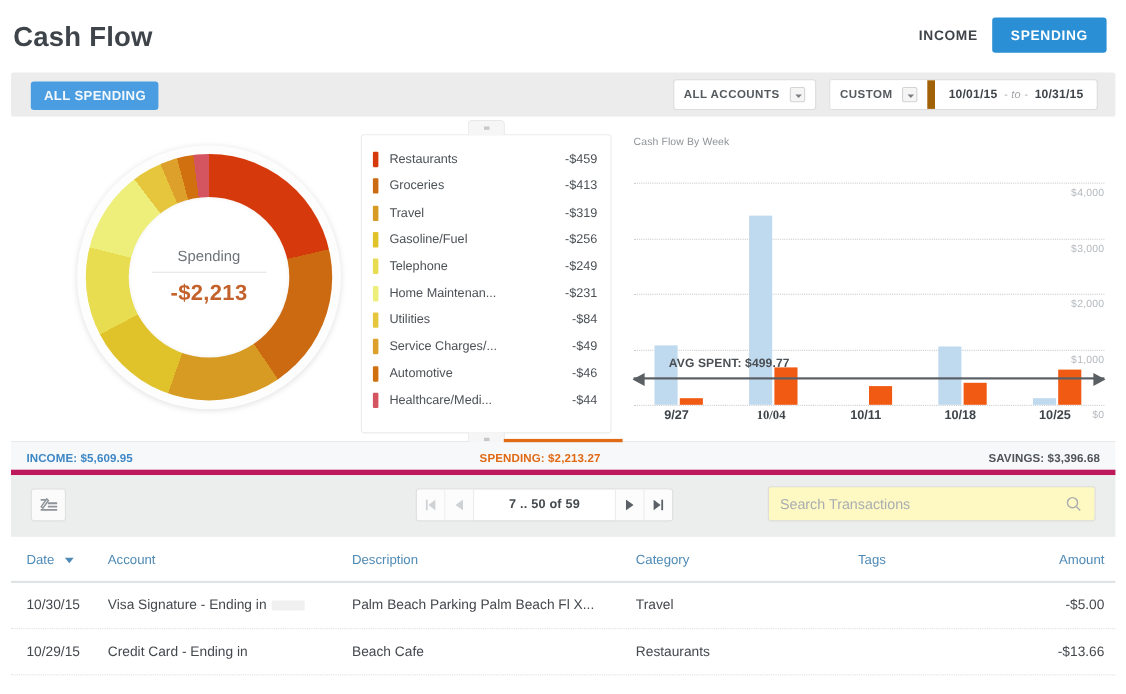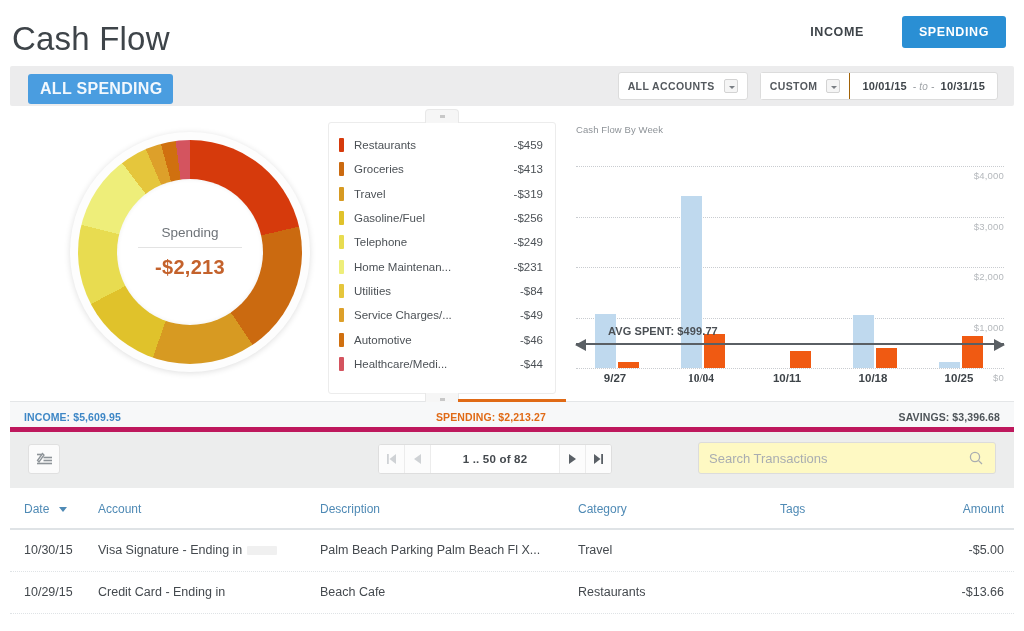--- a/index.html
+++ b/index.html
@@ -14,31 +14,31 @@
 
   
   .page-header {
     position:relative;
     height:66px;
     padding:0 22px;
   }
   .page-title {
     position:absolute;
     left:12px; top:20px;
-    font-size:33px;
-    font-weight:400;
+    font-size:25px;
+    font-weight:700;
     color:#3e4449;
     letter-spacing:.2px;
   }
   .header-tabs {
     position:absolute;
     right:18px; top:16px;
     display:flex;
     align-items:center;
-    gap:28px;
+    gap:3px;
   }
   .tab-income {
     font-size:12.5px;
     font-weight:700;
     letter-spacing:.6px;
     color:#3e4449;
     padding:8px 10px;
     cursor:pointer;
   }
   .tab-spending {
@@ -58,21 +58,21 @@
     margin:0 10px;
     height:40px;
     background:#ececed;
     border-radius:2px;
   }
   .pill-all-spending {
     position:absolute;
     left:18px; top:8px;
     background:#4a9de0;
     color:#f2f8fd;
-    font-size:16px;
+    font-size:12px;
     font-weight:700;
     letter-spacing:.3px;
     padding:6px 11px 6px 12px;
     border-radius:3px;
     cursor:pointer;
   }
   .filters-right {
     position:absolute;
     right:16px; top:6px;
     display:flex;
@@ -112,21 +112,21 @@
   .daterange-group {
     display:flex;
     background:#ffffff;
     border:1px solid #dcdcdc;
     border-radius:3px;
     height:28px;
     align-items:center;
   }
   .daterange-group .select-box {
     border:none;
-    border-right:1px solid #a16207;
+    border-right:7px solid #a16207;
     height:100%;
     border-radius:0;
   }
   .daterange-dates {
     display:flex; align-items:center;
     gap:6px;
     padding:0 12px;
     font-size:11px;
     font-weight:700;
     color:#3e4449;
@@ -662,21 +662,21 @@
       <svg width="9" height="10" viewBox="0 0 9 10">
           <rect x="0" y="0" width="1.8" height="10" fill="#cfd2d5"></rect>
           <path d="M9 0 L9 10 L2.5 5 Z" fill="#cfd2d5"></path>
         </svg>
     </div>
     <div class="pager-btn">
       <svg width="7" height="10" viewBox="0 0 7 10">
           <path d="M7 0 L7 10 L0 5 Z" fill="#cfd2d5"></path>
         </svg>
     </div>
-    <div class="pager-label">1 .. 50 of 82</div>
+    <div class="pager-label">7 .. 50 of 59</div>
     <div class="pager-btn right">
       <svg width="7" height="10" viewBox="0 0 7 10">
           <path d="M0 0 L0 10 L7 5 Z" fill="#5a6066"></path>
         </svg>
     </div>
     <div class="pager-btn right">
       <svg width="9" height="10" viewBox="0 0 9 10">
           <path d="M0 0 L0 10 L6.5 5 Z" fill="#5a6066"></path>
           <rect x="7.2" y="0" width="1.8" height="10" fill="#5a6066"></rect>
         </svg>

